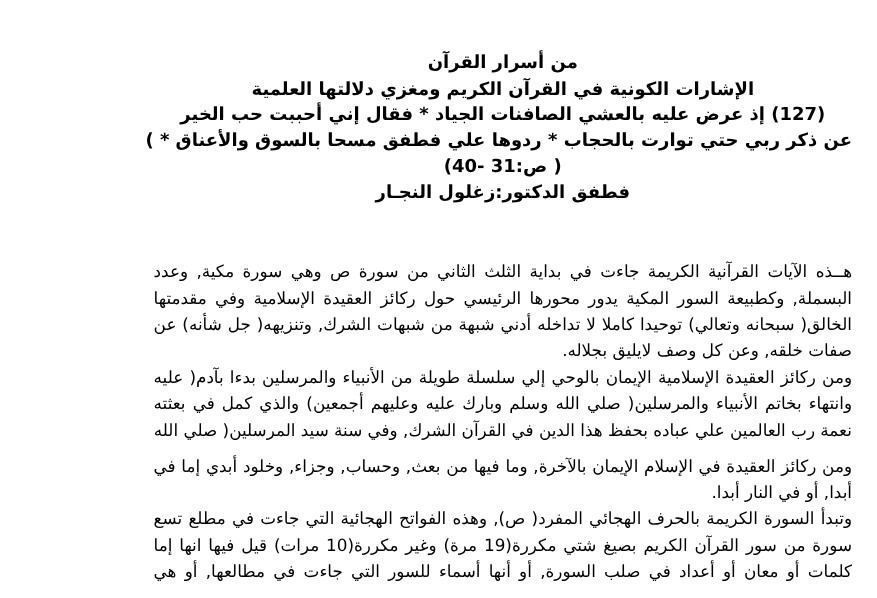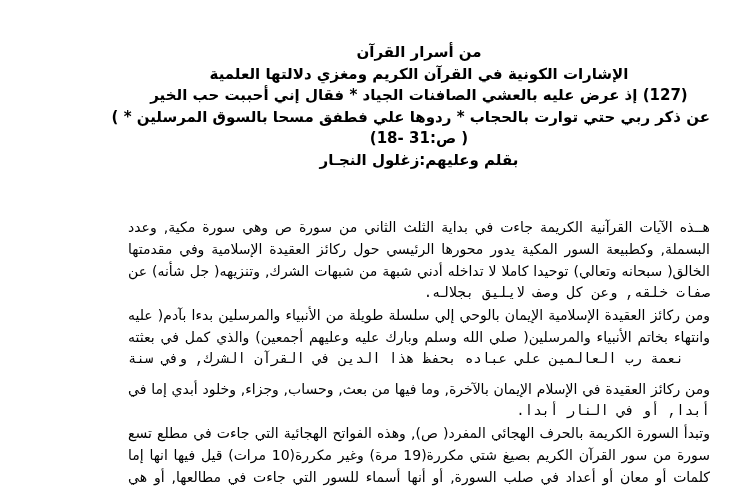--- a/index.html
+++ b/index.html
@@ -46,37 +46,36 @@
     margin-top: 8px;
   }
   .jline {
     display: block;
     text-align: justify;
     text-align-last: justify;
     overflow: hidden;
     height: 22px;
   }
   .jline.last {
-    text-align: left;
+    text-align: center;
     text-align-last: right;
-    font-family: Liberation Mono, monospace;
   }
 </style>
 </head>
 <body>
 
 <div class="page">
 
   <header class="doc-header">
     <div class="h-line">من أسرار القرآن</div>
     <div class="h-line">الإشارات الكونية في القرآن الكريم ومغزي دلالتها العلمية</div>
     <div class="h-line">(127) إذ عرض عليه بالعشي الصافنات الجياد * فقال إني أحببت حب الخير</div>
-    <div class="h-line">عن ذكر ربي حتي توارت بالحجاب * ردوها علي فطفق مسحا بالسوق المرسلين * )</div>
-    <div class="h-line">( ص:31 -18)</div>
-    <div class="h-line">بقلم وعليهم:زغلول النجـار</div>
+    <div class="h-line">عن ذكر ربي حتي توارت بالحجاب * ردوها علي فطفق مسحا بالسوق والأعناق * )</div>
+    <div class="h-line">( ص:31 -40)</div>
+    <div class="h-line">فطفق الدكتور:زغلول النجـار</div>
   </header>
 
   <main class="doc-body">
 
     <p class="para">
       <span class="jline">هــذه الآيات القرآنية الكريمة جاءت في بداية الثلث الثاني من سورة ص وهي سورة مكية, وعدد آياتها(88) بعد</span>
       <span class="jline">البسملة, وكطبيعة السور المكية يدور محورها الرئيسي حول ركائز العقيدة الإسلامية وفي مقدمتها توحيد الله</span>
       <span class="jline">الخالق( سبحانه وتعالي) توحيدا كاملا لا تداخله أدني شبهة من شبهات الشرك, وتنزيهه( جل شأنه) عن جميع</span>
       <span class="jline last">صفات خلقه, وعن كل وصف لايليق بجلاله.</span>
     </p>

